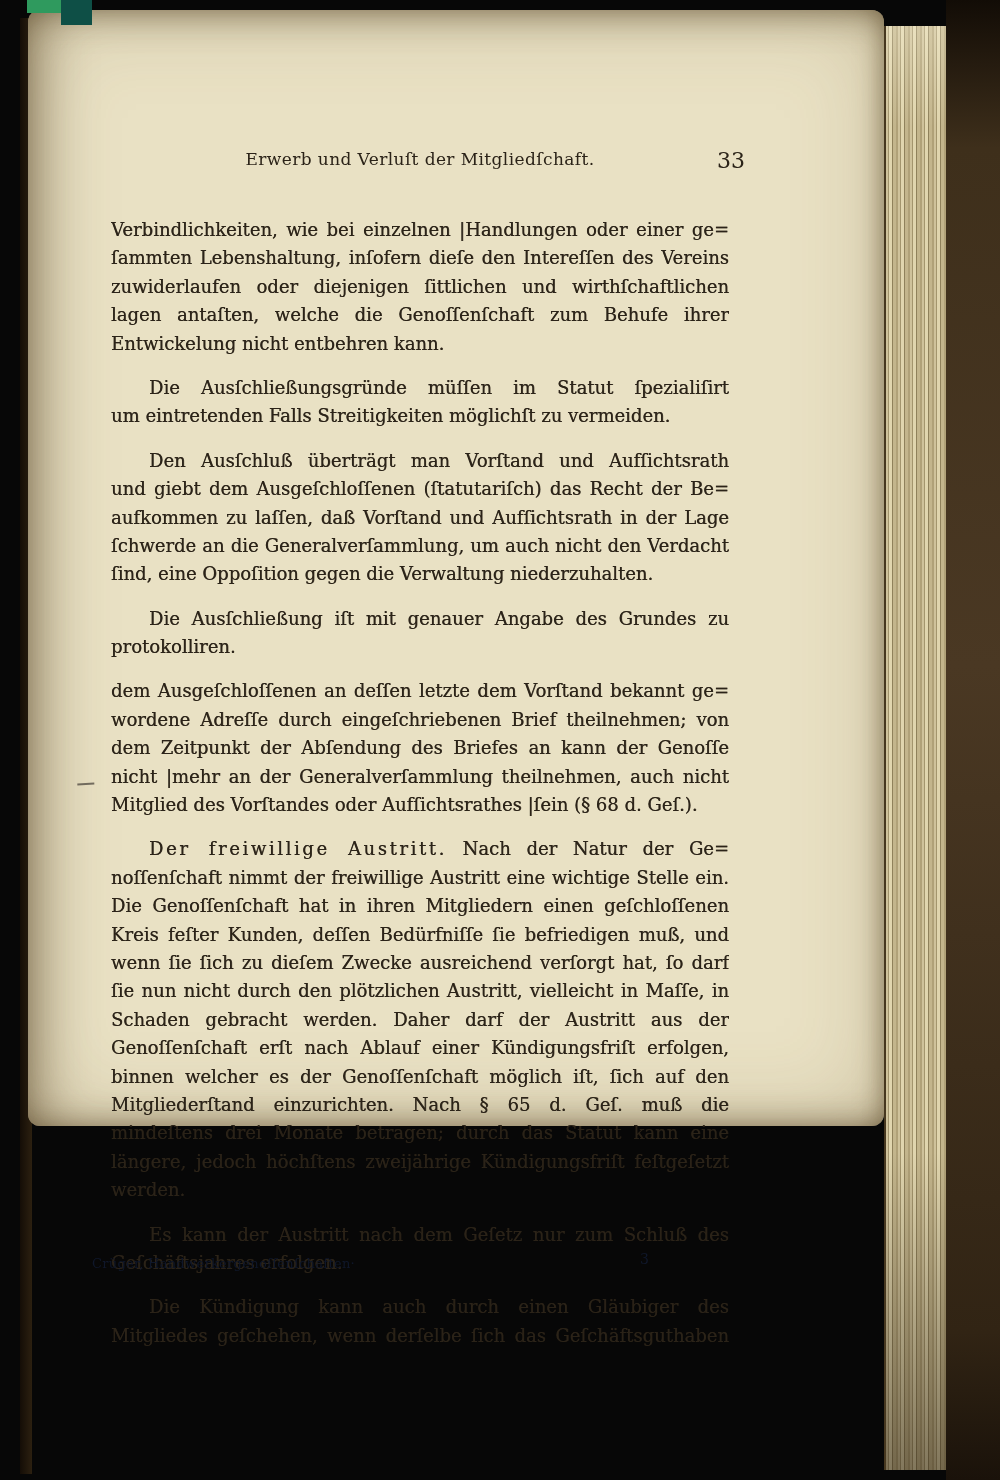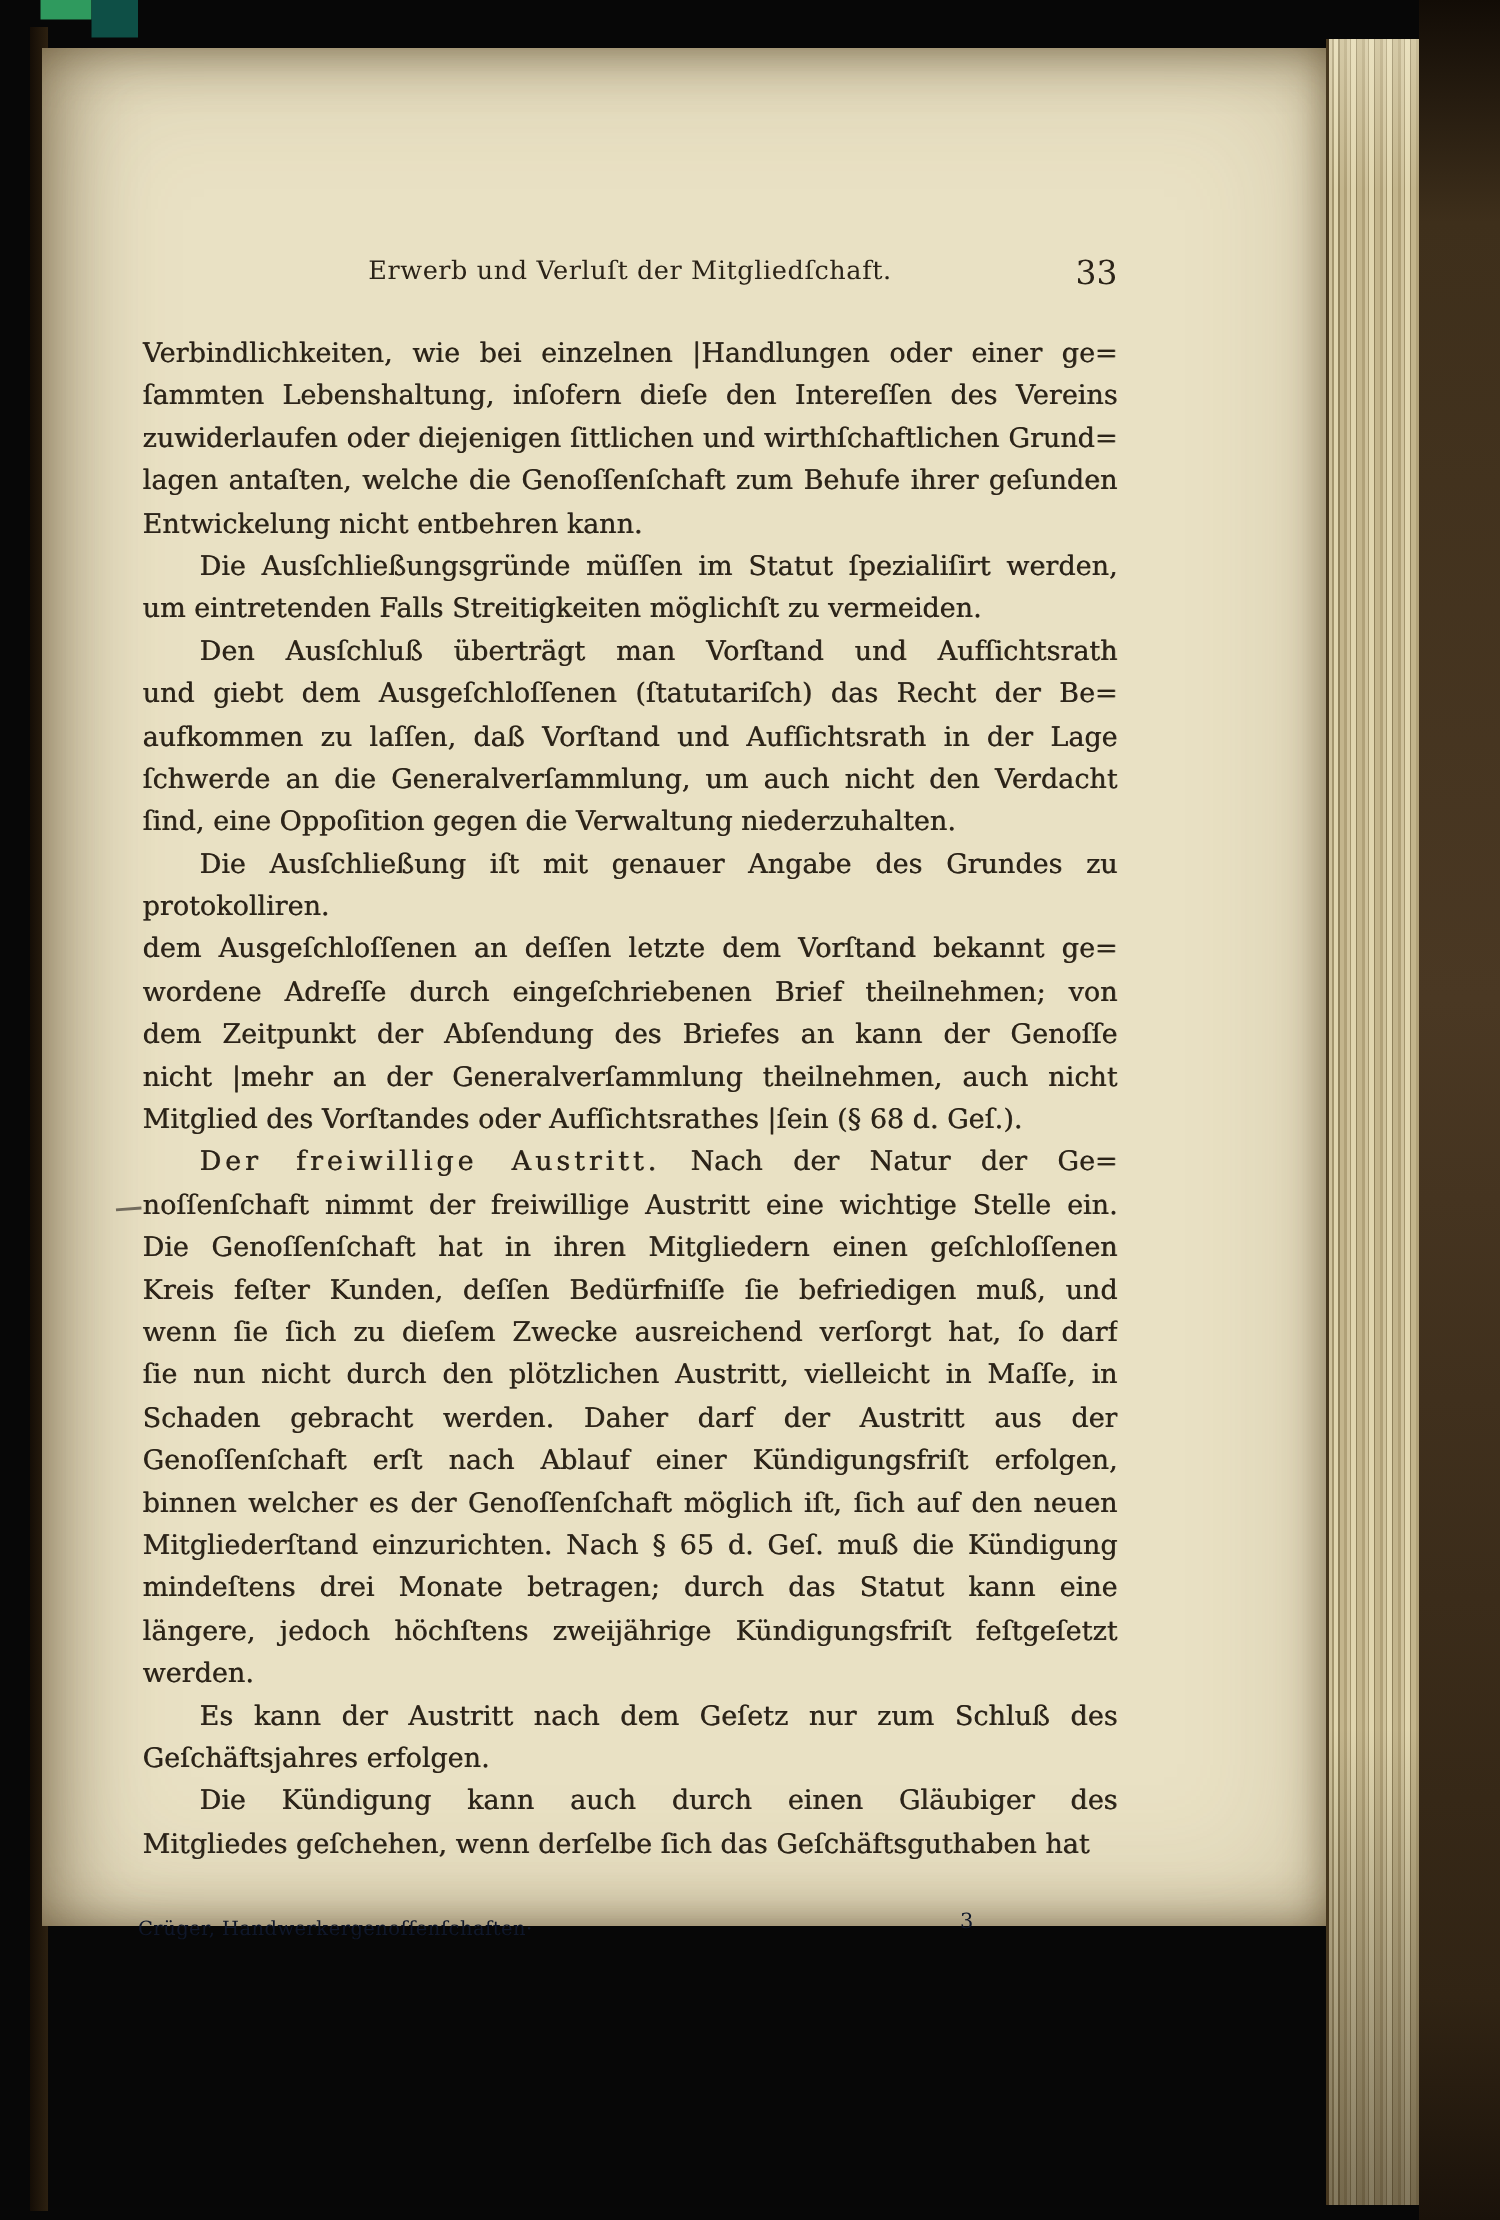--- a/index.html
+++ b/index.html
@@ -41,24 +41,24 @@
   .cover-right {
     position: absolute;
     left: 946px; top: 0;
     width: 54px; height: 1480px;
     background: linear-gradient(180deg, #120c06, var(--cover, #3e2f1b) 10%, #4a3823 45%, #312414 90%, #1a120a);
   }
 
   
   .page {
     position: absolute;
-    left: 28px; top: 32px;
-    width: 856px; height: 1252px;
+    left: 28px; top: 10px;
+    width: 856px; height: 1116px;
     background: var(--paper, #e9e1c4);
-    border-radius: 0;
+    border-radius: 12px;
     box-shadow:
       inset 0 0 90px rgba(116, 95, 55, .28),
       inset 30px 0 55px -24px rgba(80, 62, 34, .60),
       inset -14px 0 26px -12px rgba(95, 78, 45, .50),
       inset 0 22px 38px -24px rgba(70, 55, 28, .55),
       inset 0 -20px 34px -22px rgba(70, 55, 28, .45);
   }
 
   .header-row {
     position: absolute;
@@ -81,21 +81,21 @@
 
   .text-block {
     position: absolute;
     left: 67px; top: 190px;
     width: 650px;
     font-size: 18px;
     line-height: 28.4px;
     color: var(--ink, #2b2318);
     text-shadow: 0.35px 0 0 rgba(43, 35, 24, .75);
   }
-  .para { margin: 0; }
+  .para { margin: 16px; }
   .line {
     text-align: justify;
     text-align-last: justify;
     height: 28.4px;
     overflow: hidden;
   }
   .line.last { text-align-last: left; }
   .line.indent { text-indent: 38px; }
   .spaced { letter-spacing: 2.6px; }
 

